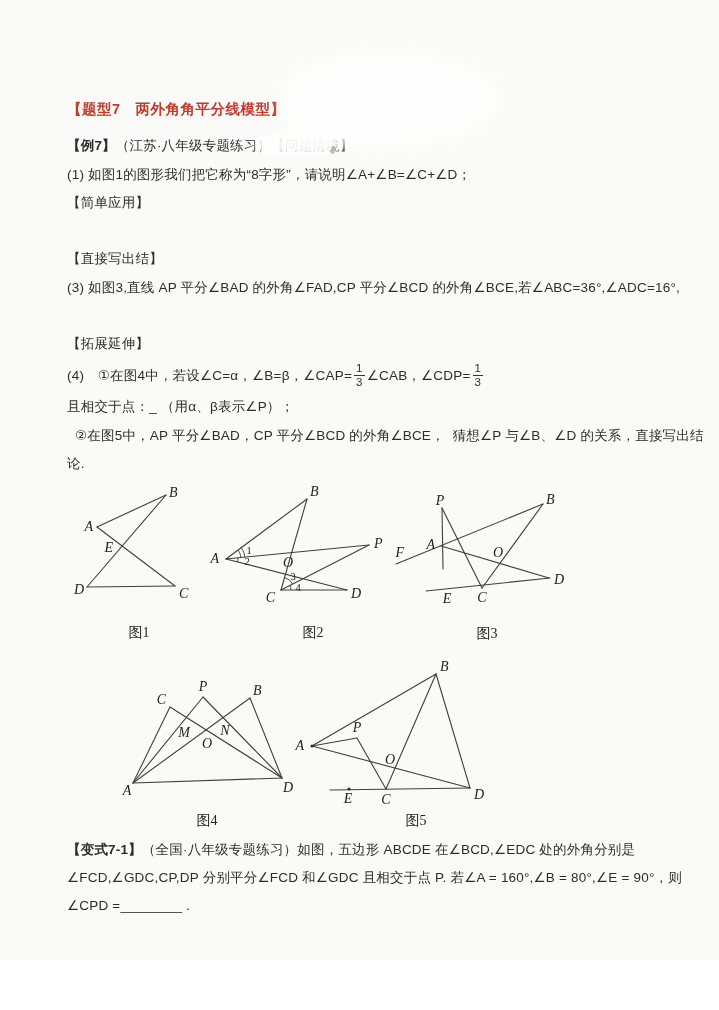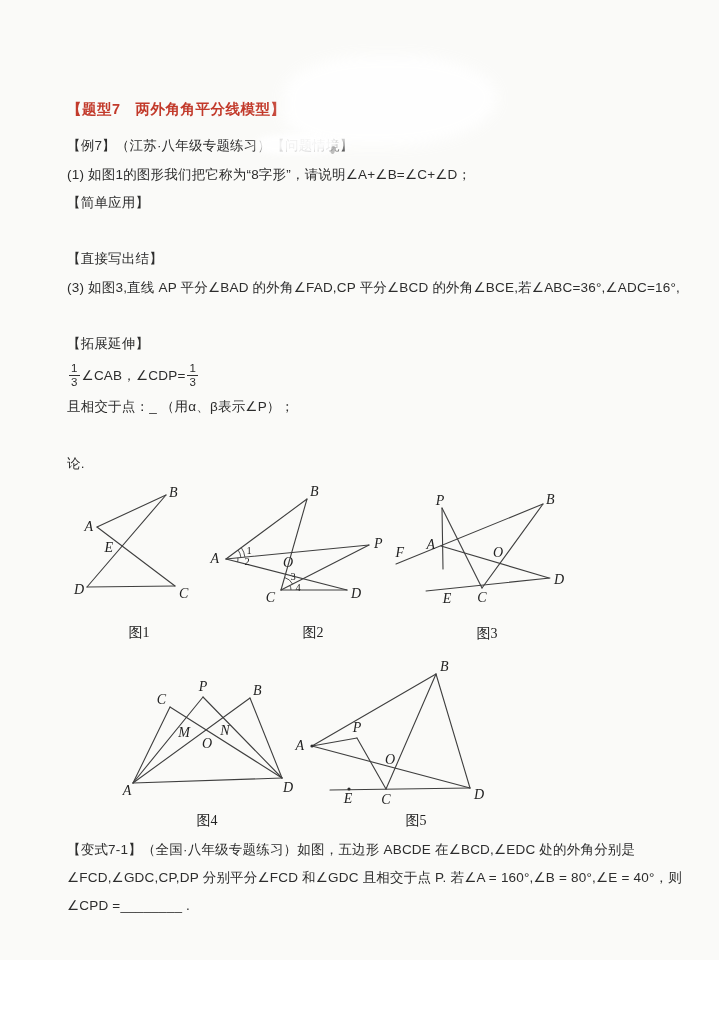--- a/index.html
+++ b/index.html
@@ -1,19 +1,19 @@
 <!DOCTYPE html>
 <html><head>
 <meta charset="utf-8">
 <style>
   html,body{margin:0;padding:0;}
   #page{position:relative;width:719px;height:960px;background:#fafaf8;overflow:hidden;
         font-family:"Liberation Sans","DejaVu Sans",sans-serif;color:#2d2d2d;}
   .ln{position:absolute;left:67px;font-size:13.5px;line-height:17px;white-space:pre;letter-spacing:.2px;}
-  .b{font-weight:normal;}
+  .b{font-weight:bold;}
   .title{color:#c23a2b;font-weight:bold;font-size:14.5px;letter-spacing:.5px;}
   .q4line{display:flex;align-items:center;height:30px;}
   .frac{display:inline-flex;flex-direction:column;align-items:center;line-height:1.05;
         font-size:11.5px;margin:0 2px;}
   .frac .den{border-top:1px solid #333;padding:0 2px;}
   .blob{position:absolute;background:#ffffff;}
   #blob-top{left:283px;top:55px;width:215px;height:92px;border-radius:48% 52% 60% 40%;
         filter:blur(7px);opacity:.9;}
   #blob-text{left:256px;top:134px;width:82px;height:21px;border-radius:40%;
         filter:blur(3px);opacity:.93;}
@@ -36,27 +36,28 @@
   <div class="ln title" style="top:101px">【题型7　两外角角平分线模型】</div>
 
   <div class="ln" style="top:137px"><span class="b">【例7】</span><span>（江苏·八年级专题练习）</span><span>【问</span><span>题情境】</span></div>
 
   <div class="ln" style="top:166px">(1) 如图1的图形我们把它称为“8字形”，请说明∠A+∠B=∠C+∠D；</div>
   <div class="ln" style="top:194px">【简单应用】</div>
   <div class="ln" style="top:250px">【直接写出结】</div>
   <div class="ln" style="top:279px">(3) 如图3,直线 AP 平分∠BAD 的外角∠FAD,CP 平分∠BCD 的外角∠BCE,若∠ABC=36°,∠ADC=16°,</div>
   <div class="ln" style="top:335px">【拓展延伸】</div>
 
-  <div class="ln q4line" style="top:360px"><span class="frac"><span>1</span><span class="den">3</span></span><span>∠CAB，∠CDP=</span><span class="frac"><span>1</span><span class="den">3</span></span></div>
+  <div class="ln q4line" style="top:360px"><span>(4)　①在图4中，若设∠C=α，∠B=β，∠CAP=</span><span class="frac"><span>1</span><span class="den">3</span></span><span>∠CAB，∠CDP=</span><span class="frac"><span>1</span><span class="den">3</span></span></div>
 
   <div class="ln" style="top:398px">且相交于点：_ （用α、β表示∠P）；</div>
+  <div class="ln" style="top:427px;left:75px">②在图5中，AP 平分∠BAD，CP 平分∠BCD 的外角∠BCE，  猜想∠P 与∠B、∠D 的关系，直接写出结</div>
   <div class="ln" style="top:455px">论.</div>
 
   <div class="ln" style="top:841px"><span class="b">【变式7-1】</span><span>（全国·八年级专题练习）如图，五边形 ABCDE 在∠BCD,∠EDC 处的外角分别是</span></div>
-  <div class="ln" style="top:869px">∠FCD,∠GDC,CP,DP 分别平分∠FCD 和∠GDC 且相交于点 P. 若∠A = 160°,∠B = 80°,∠E = 40°，则</div>
+  <div class="ln" style="top:869px">∠FCD,∠GDC,CP,DP 分别平分∠FCD 和∠GDC 且相交于点 P. 若∠A = 160°,∠B = 80°,∠E = 90°，则</div>
   <div class="ln" style="top:897px">∠CPD =________ .</div>
 
   <svg id="figs" width="719" height="1010" viewBox="0 0 719 1010">
 
     <g>
       <line class="edge" x1="97" y1="527" x2="166" y2="495"></line>
       <line class="edge" x1="97" y1="527" x2="175" y2="586"></line>
       <line class="edge" x1="87" y1="587" x2="166" y2="495"></line>
       <line class="edge" x1="87" y1="587" x2="175" y2="586"></line>
       <text class="pt" x="93" y="531" text-anchor="end">A</text>

